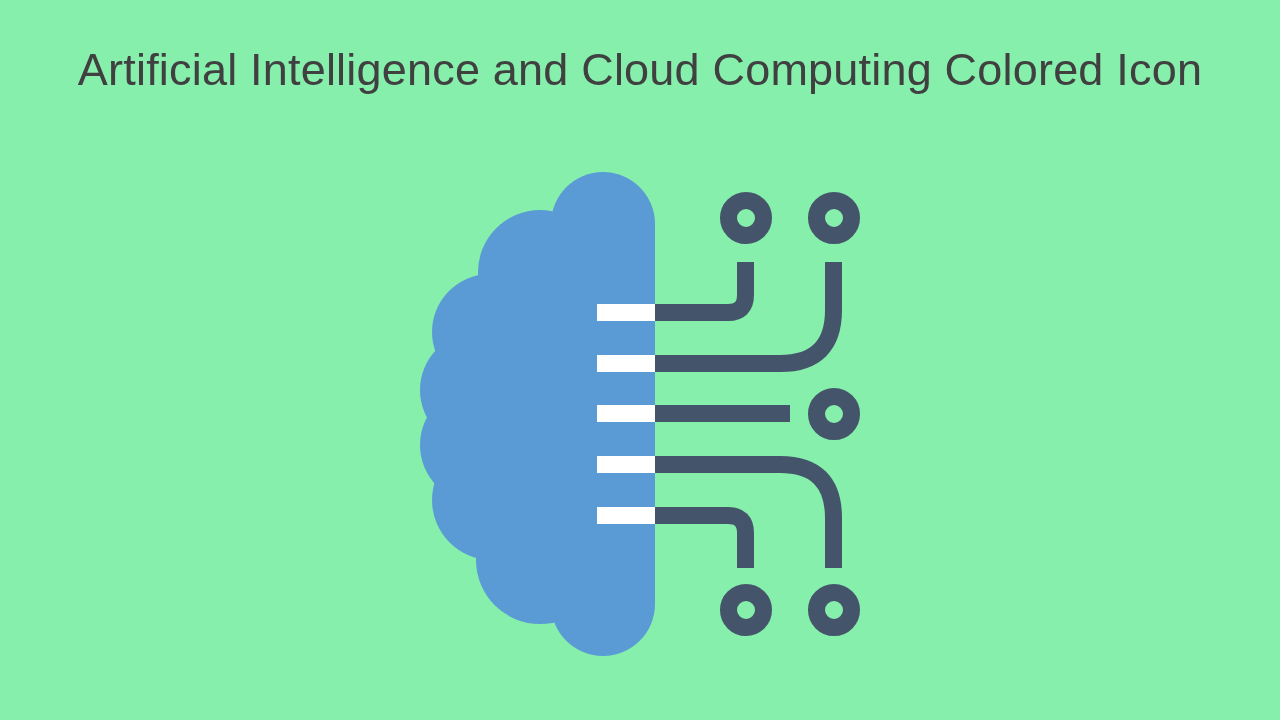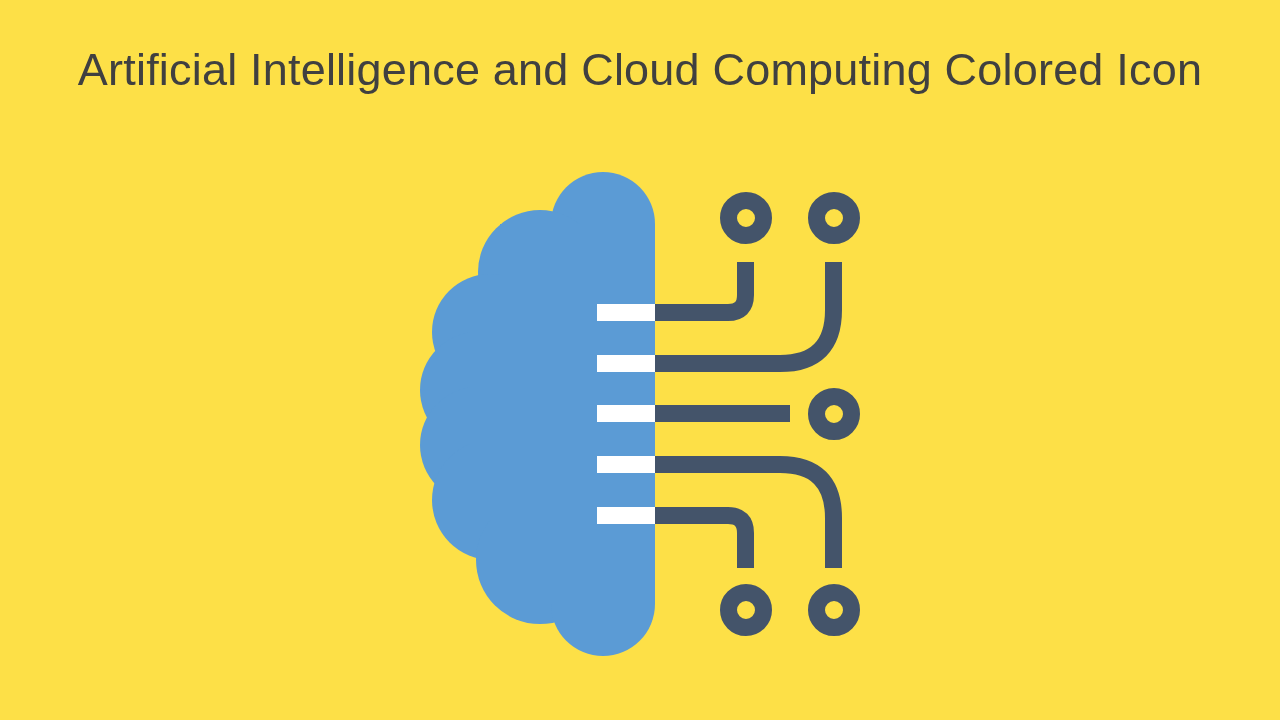--- a/index.html
+++ b/index.html
@@ -7,21 +7,21 @@
       padding: 0;
       width: 1280px;
       height: 720px;
       background: #ffffff;
       overflow: hidden;
     }
     .slide {
       position: relative;
       width: 1280px;
       height: 720px;
-      background: #fde047;
+      background: #86efac;
     }
     .title {
       position: absolute;
       left: 0;
       top: 40px;
       width: 1280px;
       text-align: center;
       font-family: "Liberation Sans", sans-serif;
       font-size: 45px;
       color: #404040;

